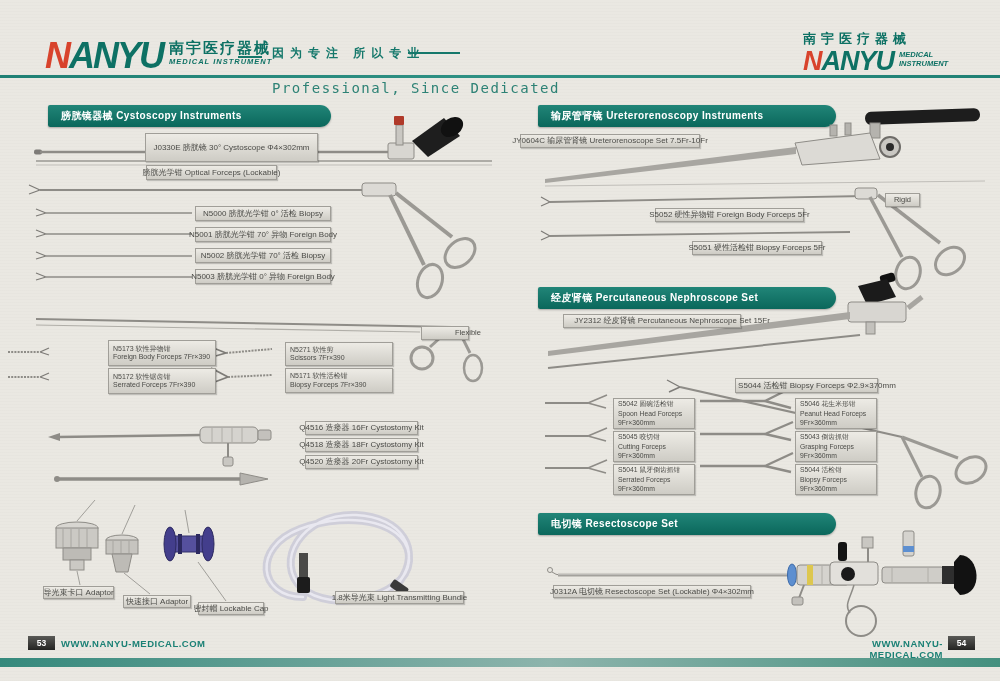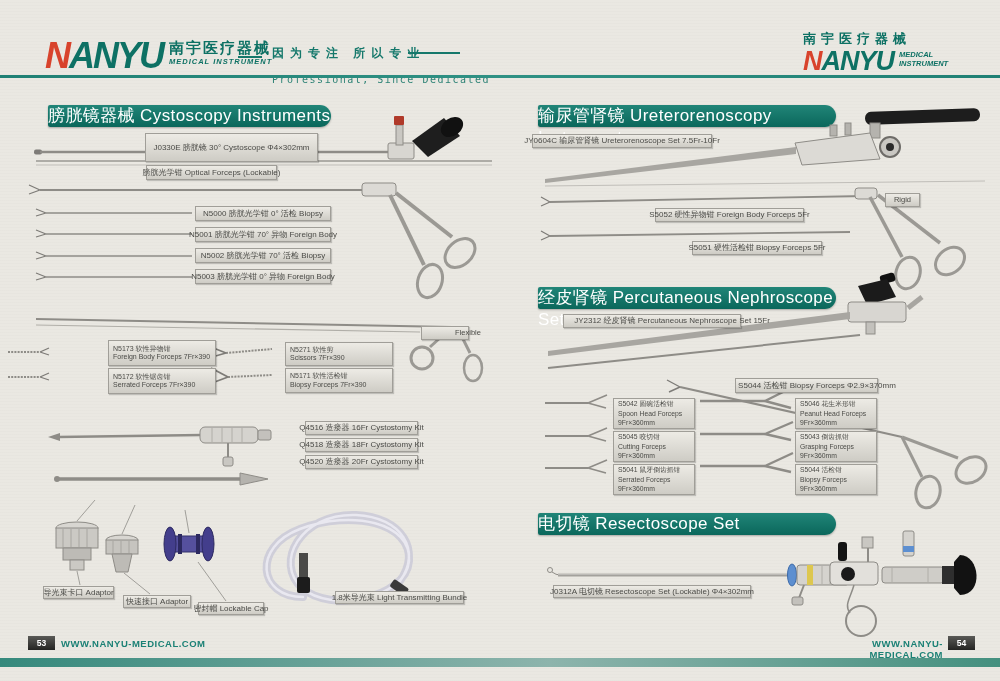--- a/index.html
+++ b/index.html
@@ -8,32 +8,32 @@
   
   .toprule{position:absolute;left:0;top:75px;width:1000px;height:3px;background:linear-gradient(90deg,#1f8074,#2f9184 50%,#1f8074);}
   .brand{position:absolute;left:45px;top:38px;display:flex;align-items:flex-start;}
   .brand-word{font-style:italic;font-weight:900;font-size:36px;letter-spacing:-2px;line-height:1;}
   .red{color:#d8432c;} .teal{color:#0d7164;}
   .brand-side{margin-left:6px;margin-top:2px;}
   .brand-cn{color:#0d7164;font-weight:bold;font-size:15px;letter-spacing:2px;line-height:1.1;}
   .brand-sub{color:#0d7164;font-weight:bold;font-style:italic;font-size:7.5px;letter-spacing:1px;}
   .slogan{position:absolute;left:272px;top:45px;}
   .slogan-cn{color:#15786b;font-weight:bold;font-size:12px;letter-spacing:6px;}
-  .slogan-en{color:#2d8275;font-family:"DejaVu Sans Mono",monospace;font-size:10px;letter-spacing:1.5px;margin-top:12px;text-align:center;}
+  .slogan-en{color:#2d8275;font-family:"DejaVu Sans Mono",monospace;font-size:14px;letter-spacing:1.5px;margin-top:18px;text-align:center;}
   .slogan-dash{position:absolute;left:238px;top:56px;width:24px;height:2px;background:#15786b;}
   .slogan-line{position:absolute;left:408px;top:52px;width:52px;height:2px;background:#15786b;}
   .brand-r{position:absolute;left:803px;top:30px;}
   .brand-r-cn{color:#0d7164;font-weight:bold;font-size:13px;letter-spacing:5px;}
   .brand-r-row{display:flex;align-items:flex-start;}
   .brand-r-word{font-style:italic;font-weight:900;font-size:27px;letter-spacing:-1px;line-height:1;}
   .brand-r-sub{color:#0d7164;font-weight:bold;font-style:italic;font-size:7.5px;line-height:1.15;margin-left:5px;margin-top:3px;}
   
   .bar{position:absolute;height:22px;background:linear-gradient(180deg,#218578,#0a675b);
-    border-radius:2px 11px 11px 2px;color:#fff;font-weight:normal;font-size:17px;line-height:22px;
-    letter-spacing:.4px;box-shadow:0 1px 2px rgba(0,0,0,.28);box-sizing:border-box;}
+    border-radius:2px 11px 11px 2px;color:#fff;font-weight:bold;font-size:10px;line-height:22px;
+    padding-left:13px;letter-spacing:.4px;box-shadow:0 1px 2px rgba(0,0,0,.28);box-sizing:border-box;}
   
   .lbl{position:absolute;background:linear-gradient(180deg,#edebe5,#ceccc5);border:1px solid #a09e98;
     box-shadow:1px 1px 1px rgba(0,0,0,.18);color:#4b4b47;font-size:8px;line-height:1.15;
     display:flex;align-items:center;justify-content:center;text-align:center;white-space:nowrap;box-sizing:border-box;}
   .lbl.multi{flex-direction:column;align-items:flex-start;text-align:left;font-size:7px;padding:2px 4px;}
   .lbl.grid3{flex-direction:column;align-items:flex-start;text-align:left;font-size:6.8px;line-height:1.45;padding:2px 4px;}
   
   .pagebox{position:absolute;top:636px;width:27px;height:14px;background:linear-gradient(180deg,#5a5a57,#242422);
     color:#fff;font-size:8.5px;font-weight:bold;display:flex;align-items:center;justify-content:center;}
   .site{position:absolute;top:638px;color:#1b8175;font-weight:bold;font-size:9.5px;letter-spacing:.5px;}
@@ -285,21 +285,21 @@
     <div>Biopsy Forceps 7Fr×390</div>
   </div>
   <div class="lbl" style="left:305px;top:421px;width:113px;height:14px;">Q4516 造瘘器 16Fr Cystostomy Kit</div>
   <div class="lbl" style="left:305px;top:438px;width:113px;height:14px;">Q4518 造瘘器 18Fr Cystostomy Kit</div>
   <div class="lbl" style="left:305px;top:455px;width:113px;height:14px;">Q4520 造瘘器 20Fr Cystostomy Kit</div>
   <div class="lbl" style="left:43px;top:586px;width:71px;height:13px;">导光束卡口 Adaptor</div>
   <div class="lbl" style="left:123px;top:595px;width:68px;height:13px;">快速接口 Adaptor</div>
   <div class="lbl" style="left:198px;top:602px;width:66px;height:13px;">密封帽 Lockable Cap</div>
   <div class="lbl" style="left:335px;top:591px;width:129px;height:13px;">1.8米导光束  Light Transmitting Bundle</div>
 
-  <div class="lbl" style="left:532px;top:134px;width:180px;height:14px;">JY0604C 输尿管肾镜 Ureterorenoscope Set 7.5Fr-10Fr</div>
+  <div class="lbl" style="left:520px;top:134px;width:180px;height:14px;">JY0604C 输尿管肾镜 Ureterorenoscope Set 7.5Fr-10Fr</div>
   <div class="lbl" style="left:885px;top:193px;width:35px;height:14px;font-size:7.5px;">Rigid</div>
   <div class="lbl" style="left:655px;top:208px;width:149px;height:14px;">S5052 硬性异物钳 Foreign Body Forceps 5Fr</div>
   <div class="lbl" style="left:692px;top:241px;width:130px;height:14px;">S5051 硬性活检钳 Biopsy Forceps 5Fr</div>
   <div class="lbl" style="left:563px;top:314px;width:178px;height:14px;padding-left:40px;">JY2312 经皮肾镜 Percutaneous Nephroscope Set 15Fr</div>
   <div class="lbl" style="left:735px;top:378px;width:143px;height:15px;padding-left:21px;">S5044 活检钳 Biopsy Forceps  Φ2.9×370mm</div>
 
   <div class="lbl grid3" style="left:613px;top:398px;width:82px;height:31px;">
     <div>S5042 圆碗活检钳</div>
     <div>Spoon Head Forceps</div>
     <div>9Fr×360mm</div>

